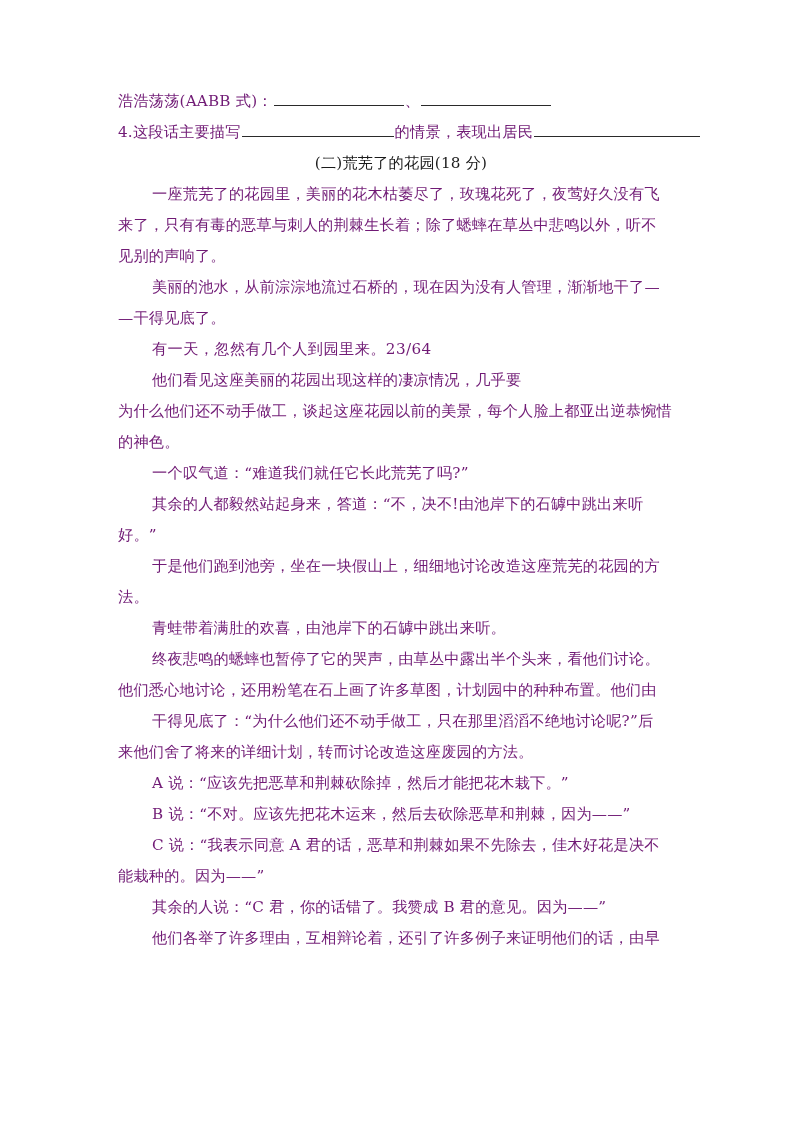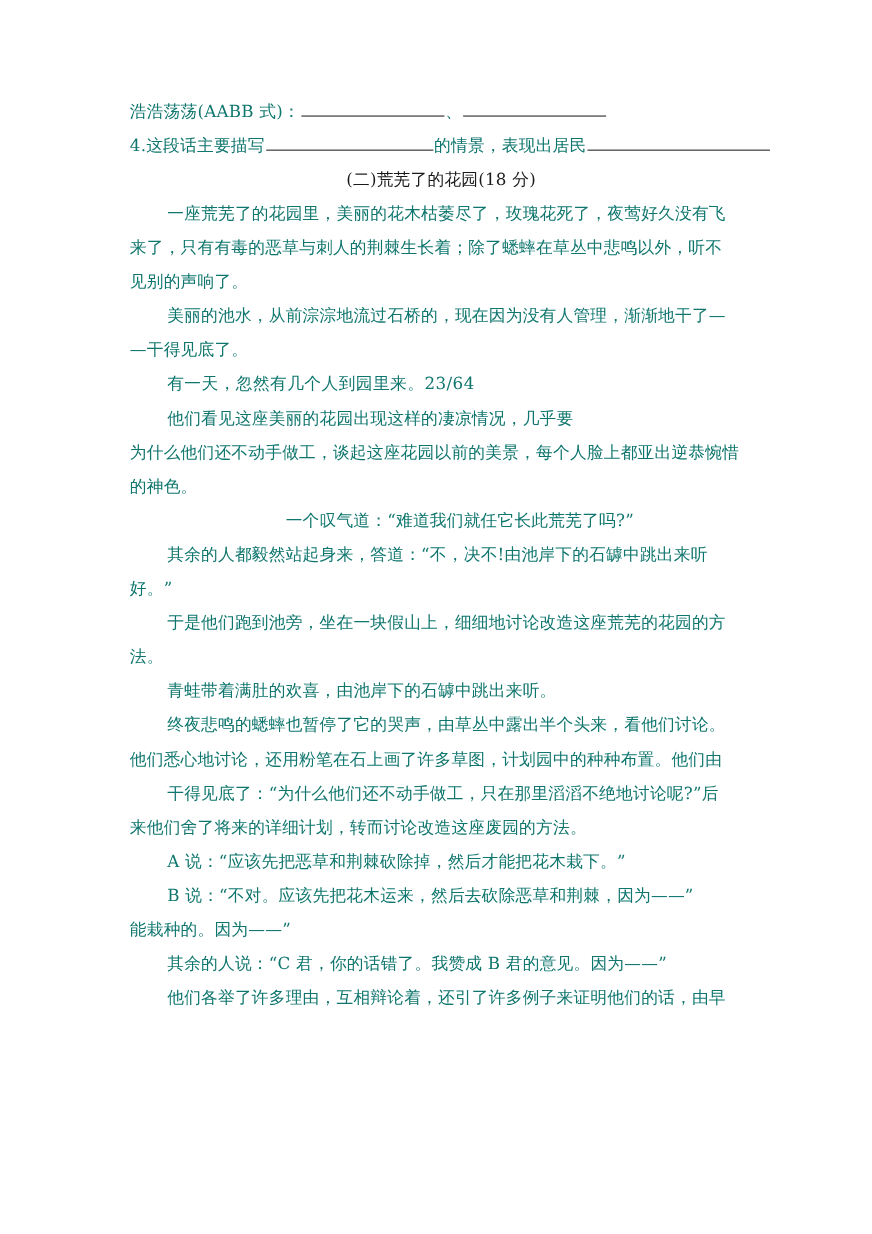--- a/index.html
+++ b/index.html
@@ -27,21 +27,21 @@
     top: 86px;
     width: 566px;
   }
 
   
   .line {
     font-size: 15.2px;
     line-height: 31px;
     letter-spacing: 0.2px;
     white-space: nowrap;
-    color: #0f766e;
+    color: #701a75;
   }
 
   .center {
     text-align: center;
     font-size: 15.2px;
     line-height: 31px;
     letter-spacing: 0.2px;
   }
 
   
@@ -83,40 +83,41 @@
 
     <div class="line" style="text-indent:34px;">美丽的池水，从前淙淙地流过石桥的，现在因为没有人管理，渐渐地干了—</div>
     <div class="line">—干得见底了。</div>
 
     <div class="line pagemark" style="text-indent:34px;">有一天，忽然有几个人到园里来。23/64</div>
 
     <div class="line" style="text-indent:34px;">他们看见这座美丽的花园出现这样的凄凉情况，几乎要</div>
     <div class="line">为什么他们还不动手做工，谈起这座花园以前的美景，每个人脸上都亚出逆恭惋惜</div>
     <div class="line">的神色。</div>
 
-    <div class="line" style="text-indent:34px;text-align:center;">一个叹气道：“难道我们就任它长此荒芜了吗?”</div>
+    <div class="line" style="text-indent:34px;">一个叹气道：“难道我们就任它长此荒芜了吗?”</div>
 
     <div class="line" style="text-indent:34px;">其余的人都毅然站起身来，答道：“不，决不!由池岸下的石罅中跳出来听</div>
     <div class="line">好。”</div>
 
     <div class="line" style="text-indent:34px;">于是他们跑到池旁，坐在一块假山上，细细地讨论改造这座荒芜的花园的方</div>
     <div class="line">法。</div>
 
     <div class="line" style="text-indent:34px;">青蛙带着满肚的欢喜，由池岸下的石罅中跳出来听。</div>
 
     <div class="line" style="text-indent:34px;">终夜悲鸣的蟋蟀也暂停了它的哭声，由草丛中露出半个头来，看他们讨论。</div>
     <div class="line">他们悉心地讨论，还用粉笔在石上画了许多草图，计划园中的种种布置。他们由</div>
 
     <div class="line" style="text-indent:34px;">干得见底了：“为什么他们还不动手做工，只在那里滔滔不绝地讨论呢?”后</div>
     <div class="line">来他们舍了将来的详细计划，转而讨论改造这座废园的方法。</div>
 
     <div class="line" style="text-indent:34px;">A 说：“应该先把恶草和荆棘砍除掉，然后才能把花木栽下。”</div>
 
     <div class="line" style="text-indent:34px;">B 说：“不对。应该先把花木运来，然后去砍除恶草和荆棘，因为——”</div>
 
+    <div class="line" style="text-indent:34px;">C 说：“我表示同意 A 君的话，恶草和荆棘如果不先除去，佳木好花是决不</div>
     <div class="line">能栽种的。因为——”</div>
 
     <div class="line" style="text-indent:34px;">其余的人说：“C 君，你的话错了。我赞成 B 君的意见。因为——”</div>
 
     <div class="line" style="text-indent:34px;">他们各举了许多理由，互相辩论着，还引了许多例子来证明他们的话，由早</div>
 
   </div>
 </div>
 
 </body></html>

